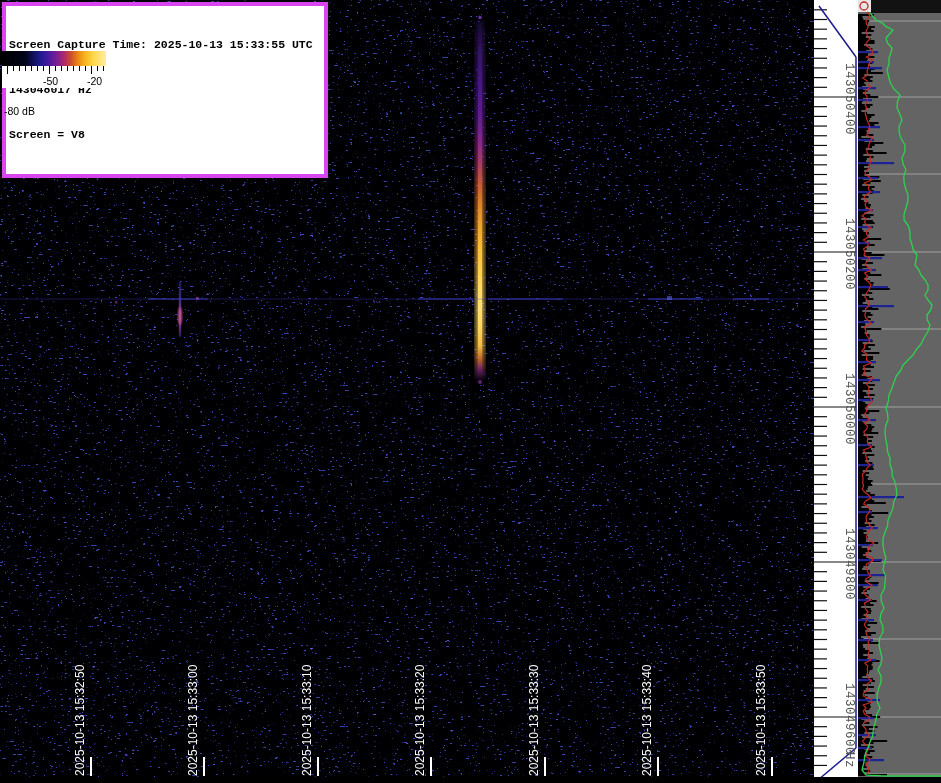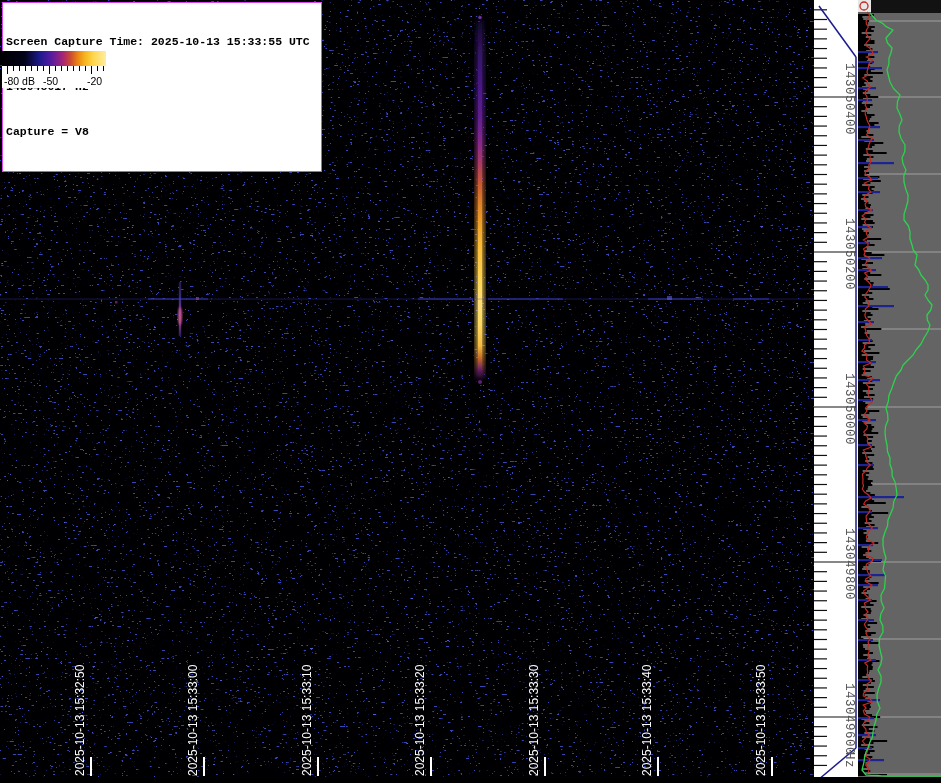--- a/index.html
+++ b/index.html
@@ -1,20 +1,20 @@
 <!DOCTYPE html>
 <html><head>
 <meta charset="utf-8">
 <style>
   html,body{margin:0;padding:0;background:#222;}
   #stage{position:relative;width:941px;height:783px;background:#000;overflow:hidden;
          font-family:"Liberation Sans",sans-serif;}
   #waterfall-svg{position:absolute;left:0;top:0;}
   #header-box{position:absolute;left:2px;top:2px;width:312px;background:#fff;
-              border:1px solid #d946ef;padding:1px 3px 2px 3px;
+              border:4px solid #d946ef;padding:1px 3px 2px 3px;
               font-family:"Liberation Mono",monospace;font-weight:700;font-size:11.5px;
               line-height:15px;color:#000;white-space:pre;}
   #legend{position:absolute;left:2px;top:51px;width:104px;}
   #legend-bar{height:15px;width:104px;}
   #legend-ticks{height:9px;width:104px;background:#fff;position:relative;}
   .lg-tick{position:absolute;top:0;width:1px;background:#000;}
   #legend-labels{height:13px;width:104px;background:#fff;position:relative;
                  font-size:10.5px;line-height:12px;color:#000;}
   #legend-labels span{position:absolute;top:0;}
   #freq-axis{position:absolute;left:814px;top:0;width:44px;height:783px;background:#fff;}
@@ -644,21 +644,21 @@
         <rect x="0" y="0" width="13" height="12" fill="#e6e6e6"></rect>
         <polyline points="8.9,12 11.8,15 10.2,18 8.1,21 8.4,24 10.3,27 8.5,30 7.8,33 9.8,36 11.8,39 8.9,42 7.3,45 11.5,48 14.1,51 15.3,54 8.4,57 14.5,60 11.3,63 10.5,66 9.7,69 9.0,72 9.9,75 4.7,78 9.4,81 9.5,84 12.5,87 8.7,90 6.4,93 8.7,96 9.3,99 9.3,102 7.1,105 8.7,108 7.4,111 7.2,114 8.3,117 9.0,120 10.3,123 11.9,126 10.6,129 10.1,132 8.6,135 14.5,138 12.6,141 11.1,144 10.6,147 8.9,150 9.1,153 12.1,156 12.1,159 12.9,162 10.7,165 11.9,168 7.5,171 7.2,174 11.4,177 13.7,180 6.4,183 11.1,186 10.5,189 12.8,192 7.8,195 5.9,198 9.3,201 7.1,204 7.8,207 13.8,210 7.7,213 4.1,216 8.3,219 6.5,222 8.3,225 12.8,228 8.2,231 8.6,234 10.2,237 5.5,240 10.0,243 9.9,246 5.5,249 7.1,252 6.0,255 11.7,258 9.5,261 7.2,264 9.5,267 13.3,270 6.6,273 9.4,276 6.9,279 10.6,282 13.1,285 11.7,288 9.9,291 7.8,294 6.9,297 9.3,300 11.1,303 10.9,306 7.3,309 7.8,312 6.8,315 7.7,318 10.8,321 13.4,324 6.5,327 7.6,330 8.0,333 9.0,336 11.2,339 11.4,342 6.4,345 6.5,348 3.9,351 8.9,354 8.8,357 8.5,360 13.1,363 5.4,366 7.0,369 6.7,372 5.1,375 15.0,378 11.8,381 8.6,384 10.7,387 10.9,390 9.5,393 10.9,396 13.1,399 14.2,402 10.3,405 7.4,408 9.0,411 6.6,414 8.9,417 11.9,420 6.0,423 9.5,426 8.8,429 5.7,432 8.1,435 9.9,438 9.2,441 10.1,444 13.5,447 5.4,450 7.4,453 7.8,456 8.9,459 8.9,462 12.3,465 9.1,468 7.9,471 4.5,474 4.8,477 5.0,480 4.8,483 5.5,486 4.3,489 6.5,492 10.5,495 13.1,498 7.6,501 5.7,504 10.2,507 12.2,510 10.8,513 8.1,516 8.3,519 8.7,522 11.8,525 14.3,528 10.7,531 9.4,534 8.4,537 10.2,540 15.9,543 11.1,546 10.5,549 10.2,552 7.1,555 14.8,558 14.4,561 8.7,564 7.6,567 9.0,570 10.1,573 12.9,576 7.7,579 8.3,582 13.9,585 9.7,588 5.6,591 6.5,594 9.7,597 12.4,600 6.4,603 7.3,606 7.5,609 10.1,612 6.9,615 9.9,618 8.7,621 6.4,624 7.5,627 10.3,630 7.9,633 9.3,636 12.0,639 10.1,642 10.8,645 9.2,648 11.4,651 10.2,654 10.1,657 12.8,660 6.8,663 9.7,666 9.2,669 9.7,672 9.0,675 10.4,678 13.3,681 9.0,684 9.3,687 10.6,690 5.6,693 5.2,696 12.2,699 14.2,702 5.2,705 8.1,708 5.3,711 6.5,714 11.7,717 10.8,720 5.6,723 5.2,726 7.9,729 8.1,732 11.4,735 7.5,738 4.5,741 6.8,744 11.5,747 9.8,750 8.8,753 7.0,756 12.1,759 10.9,762 7.5,765 10.8,768 10.9,771 8.7,774" fill="none" stroke="#c62a22" stroke-width="1.2"></polyline>
         <circle cx="6" cy="6" r="4" fill="none" stroke="#c62a22" stroke-width="1.3"></circle>
         <polyline points="12.0,13.0 18.0,20.0 24.6,23.3 28.2,26.7 35.0,30.0 28.0,38.0 29.5,43.0 34.0,48.0 32.9,53.0 31.0,58.0 30.9,64.0 29.0,70.0 30.5,76.0 32.0,82.0 35.5,88.5 42.0,95.0 39.5,101.5 39.0,108.0 41.8,114.0 44.0,120.0 41.3,126.0 41.0,132.0 43.1,138.5 47.0,145.0 46.8,151.5 44.0,158.0 45.1,164.0 48.0,170.0 45.8,176.0 46.0,182.0 47.6,188.5 50.0,195.0 49.8,201.5 48.0,208.0 46.1,214.0 46.0,220.0 50.5,226.0 52.0,232.0 51.9,238.5 54.0,245.0 55.3,250.0 59.0,255.0 58.1,260.0 57.0,265.0 60.8,270.0 63.0,275.0 67.2,280.0 70.0,285.0 70.0,290.0 67.0,295.0 70.0,300.0 74.0,305.0 72.7,310.0 69.0,315.0 69.3,320.0 72.0,325.0 69.9,331.5 66.0,338.0 63.0,344.0 58.0,350.0 55.0,355.0 50.0,360.0 45.1,365.0 43.0,370.0 38.3,376.0 36.0,382.0 33.8,388.5 31.0,395.0 30.3,401.5 28.0,408.0 29.6,414.0 30.0,420.0 27.6,426.0 27.0,432.0 27.6,438.5 29.0,445.0 29.5,451.5 32.0,458.0 31.9,464.0 34.0,470.0 34.2,476.0 37.0,482.0 38.2,488.5 39.0,495.0 35.8,501.5 35.0,508.0 32.5,514.0 30.0,520.0 29.5,526.0 27.0,532.0 25.0,538.5 25.0,545.0 26.0,551.5 28.0,558.0 26.1,564.0 25.0,570.0 27.6,576.0 27.0,582.0 26.5,588.5 23.0,595.0 23.3,601.5 26.0,608.0 22.8,614.0 22.0,620.0 24.8,626.0 25.0,632.0 21.4,638.5 21.0,645.0 22.4,651.5 24.0,658.0 22.9,664.0 20.0,670.0 23.0,676.0 23.0,682.0 20.6,688.5 19.0,695.0 19.3,701.5 22.0,708.0 18.9,714.0 18.0,720.0 16.1,726.0 15.0,732.0 14.5,737.0 12.0,742.0 10.4,747.0 8.0,752.0 6.6,757.0 6.0,762.0 4.0,770.0 8.0,775.0 13.8,775.3 19.9,775.5 23.7,775.8 30.0,776.0 35.5,776.0 41.3,776.0 44.8,776.0 51.3,776.0 57.0,776.0 63.2,776.0 67.6,776.0 71.3,776.0 77.7,776.0 83,776" fill="none" stroke="#2ed14e" stroke-width="1.3" stroke-linejoin="round"></polyline>
       </svg>
   </div>
 
   <div id="header-box">
     <div>Screen Capture Time: 2025-10-13 15:33:55 UTC</div>
     <div>143048017 Hz</div>
-    <div>Capture = V8</div>
+    <div>Screen = V8</div>
   </div>
 
   <div id="legend">
     <div id="legend-bar" style="background: linear-gradient(to right, rgb(0, 0, 0) 0%, rgb(3, 3, 26) 22%, rgb(28, 26, 138) 36%, rgb(74, 27, 160) 45%, rgb(124, 32, 144) 53%, rgb(170, 38, 112) 59%, rgb(204, 76, 48) 66%, rgb(234, 134, 20) 73%, rgb(247, 182, 30) 80%, rgb(255, 215, 77) 88%, rgb(255, 238, 160) 100%);"></div>
     <div id="legend-ticks">
         <span class="lg-tick" style="left: 5px; height: 8px;"></span>
         <span class="lg-tick" style="left: 11px; height: 5px;"></span>
         <span class="lg-tick" style="left: 17px; height: 5px;"></span>
         <span class="lg-tick" style="left: 23px; height: 5px;"></span>
         <span class="lg-tick" style="left: 29px; height: 5px;"></span>
@@ -669,21 +669,21 @@
         <span class="lg-tick" style="left: 59px; height: 5px;"></span>
         <span class="lg-tick" style="left: 65px; height: 5px;"></span>
         <span class="lg-tick" style="left: 71px; height: 5px;"></span>
         <span class="lg-tick" style="left: 77px; height: 5px;"></span>
         <span class="lg-tick" style="left: 83px; height: 5px;"></span>
         <span class="lg-tick" style="left: 89px; height: 8px;"></span>
         <span class="lg-tick" style="left: 95px; height: 5px;"></span>
         <span class="lg-tick" style="left: 101px; height: 5px;"></span>
       </div>
     <div id="legend-labels">
-        <span style="left: 2px;">-80 dB</span>
+        <span style="left: 2px; margin-top: 30px;">-80 dB</span>
         <span style="left: 41px;">-50</span>
         <span style="left: 85px;">-20</span>
       </div>
   </div>
 
   <div id="bottom-band"></div>
 <div class="time-tick" style="left: 90px;"></div>
     <div class="time-label" style="transform: translate(74px, 776px) rotate(-90deg);">2025-10-13 15:32:50</div>
     <div class="time-tick" style="left: 203px;"></div>
     <div class="time-label" style="transform: translate(187px, 776px) rotate(-90deg);">2025-10-13 15:33:00</div>

